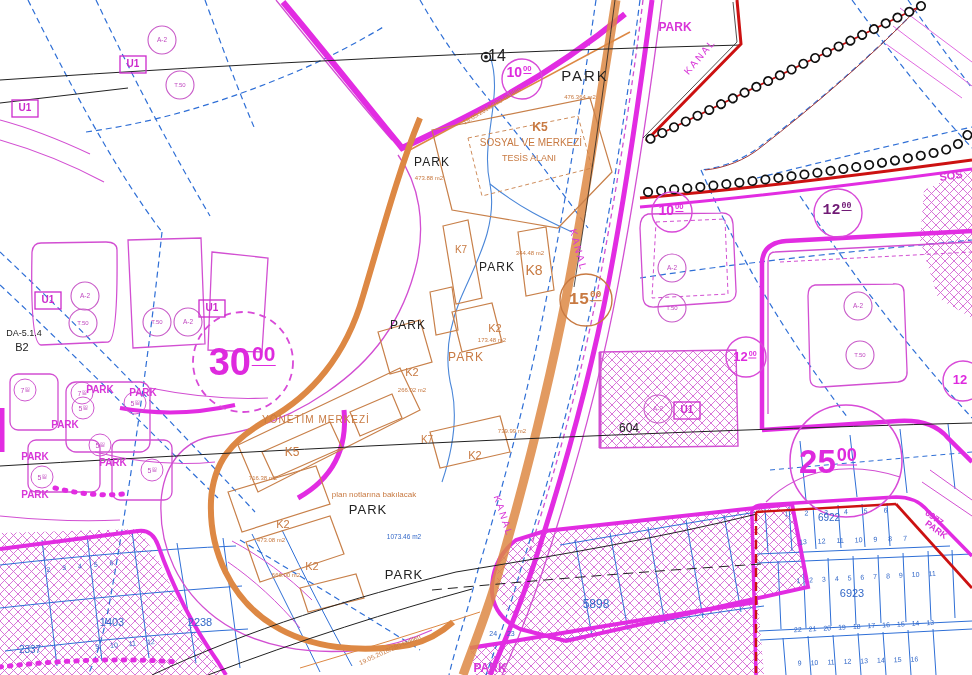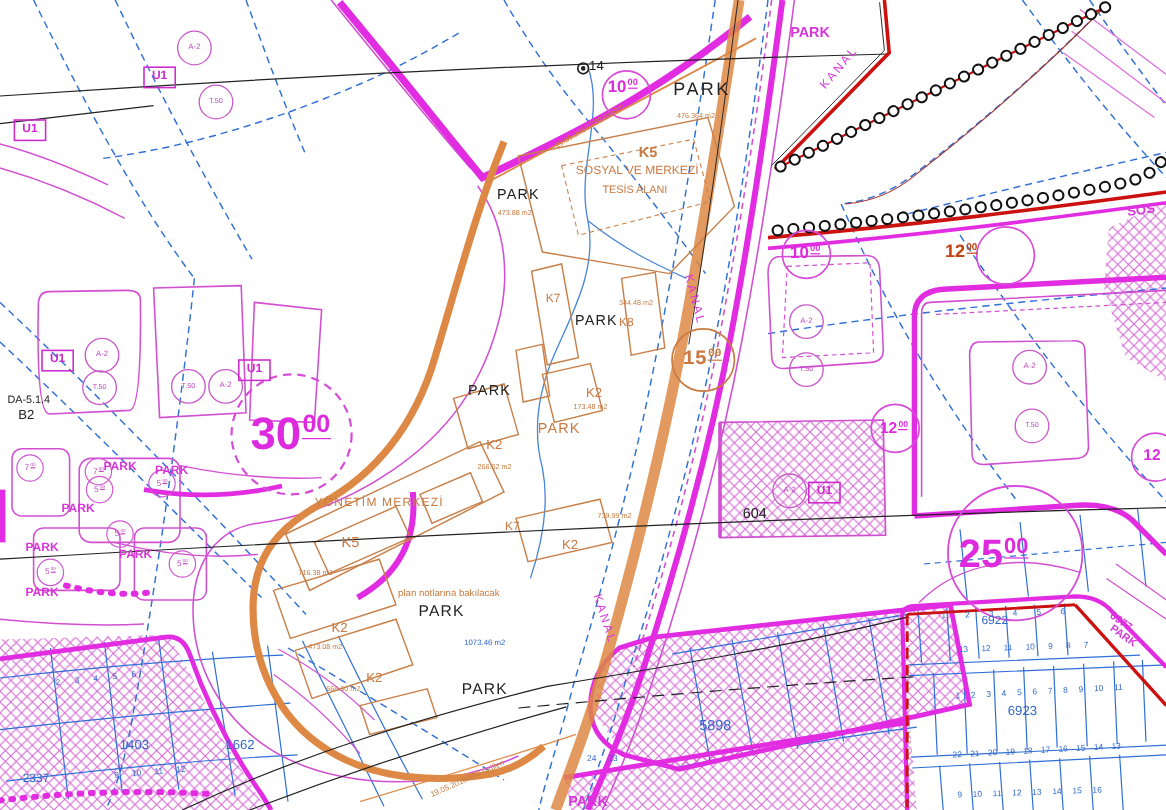--- a/index.html
+++ b/index.html
@@ -206,38 +206,38 @@
     </g>
   </svg>
 
   <div id="labels">
       <span class="lbl" style="left: 585px; top: 75px; font-size: 15px; color: rgb(34, 34, 34); letter-spacing: 2px; transform: translate(-50%, -50%);">PARK</span>
       <span class="lbl" style="left: 432px; top: 162px; font-size: 12px; color: rgb(34, 34, 34); letter-spacing: 1px; transform: translate(-50%, -50%);">PARK</span>
       <span class="lbl" style="left: 497px; top: 267px; font-size: 12px; color: rgb(34, 34, 34); letter-spacing: 1px; transform: translate(-50%, -50%);">PARK</span>
       <span class="lbl" style="left: 408px; top: 325px; font-size: 12px; color: rgb(34, 34, 34); letter-spacing: 1px; transform: translate(-50%, -50%);">PARK</span>
       <span class="lbl" style="left: 368px; top: 509px; font-size: 13px; color: rgb(34, 34, 34); letter-spacing: 1px; transform: translate(-50%, -50%);">PARK</span>
       <span class="lbl" style="left: 404px; top: 574px; font-size: 13px; color: rgb(34, 34, 34); letter-spacing: 1px; transform: translate(-50%, -50%);">PARK</span>
-      <span class="lbl" style="left: 497px; top: 56px; font-size: 11px; color: rgb(34, 34, 34); transform: translate(-50%, -50%);">14</span>
+      <span class="lbl" style="left: 497px; top: 56px; font-size: 16px; color: rgb(34, 34, 34); transform: translate(-50%, -50%);">14</span>
       <span class="lbl" style="left: 629px; top: 428px; font-size: 12px; color: rgb(34, 34, 34); transform: translate(-50%, -50%);">604</span>
       <span class="lbl" style="left: 24px; top: 333px; font-size: 9px; color: rgb(34, 34, 34); transform: translate(-50%, -50%);">DA-5.1.4</span>
       <span class="lbl" style="left: 22px; top: 347px; font-size: 11px; color: rgb(34, 34, 34); transform: translate(-50%, -50%); text-align: right;">B2</span>
       <span class="lbl" style="left: 466px; top: 357px; font-size: 12px; color: rgb(200, 122, 66); letter-spacing: 1px; transform: translate(-50%, -50%);">PARK</span>
       <span class="lbl" style="left: 540px; top: 127px; font-size: 12px; color: rgb(200, 122, 66); font-weight: 700; transform: translate(-50%, -50%);">K5</span>
       <span class="lbl" style="left: 531px; top: 143px; font-size: 10px; color: rgb(200, 122, 66); transform: translate(-50%, -50%);">SOSYAL VE MERKEZİ</span>
       <span class="lbl" style="left: 529px; top: 158px; font-size: 9px; color: rgb(200, 122, 66); transform: translate(-50%, -50%);">TESİS ALANI</span>
       <span class="lbl" style="left: 316px; top: 420px; font-size: 10px; color: rgb(200, 122, 66); letter-spacing: 1px; transform: translate(-50%, -50%);">YÖNETİM MERKEZİ</span>
       <span class="lbl" style="left: 292px; top: 452px; font-size: 12px; color: rgb(200, 122, 66); transform: translate(-50%, -50%);">K5</span>
       <span class="lbl" style="left: 412px; top: 372px; font-size: 11px; color: rgb(200, 122, 66); transform: translate(-50%, -50%);">K2</span>
       <span class="lbl" style="left: 495px; top: 328px; font-size: 11px; color: rgb(200, 122, 66); transform: translate(-50%, -50%);">K2</span>
       <span class="lbl" style="left: 475px; top: 455px; font-size: 11px; color: rgb(200, 122, 66); transform: translate(-50%, -50%);">K2</span>
       <span class="lbl" style="left: 283px; top: 524px; font-size: 11px; color: rgb(200, 122, 66); transform: translate(-50%, -50%);">K2</span>
       <span class="lbl" style="left: 312px; top: 566px; font-size: 11px; color: rgb(200, 122, 66); transform: translate(-50%, -50%);">K2</span>
       <span class="lbl" style="left: 461px; top: 250px; font-size: 10px; color: rgb(200, 122, 66); transform: translate(-50%, -50%);">K7</span>
       <span class="lbl" style="left: 427px; top: 440px; font-size: 10px; color: rgb(200, 122, 66); transform: translate(-50%, -50%);">K7</span>
-      <span class="lbl" style="left: 522px; top: 270px; font-size: 10px; color: rgb(200, 122, 66); transform: translate(-50%, -50%);">K8</span>
+      <span class="lbl" style="left: 534px; top: 270px; font-size: 14px; color: rgb(200, 122, 66); transform: translate(-50%, -50%);">K8</span>
       <span class="lbl" style="left: 580px; top: 97px; font-size: 6px; color: rgb(200, 122, 66); transform: translate(-50%, -50%);">476.364 m2</span>
       <span class="lbl" style="left: 429px; top: 178px; font-size: 6px; color: rgb(200, 122, 66); transform: translate(-50%, -50%);">473.88 m2</span>
       <span class="lbl" style="left: 412px; top: 390px; font-size: 6px; color: rgb(200, 122, 66); transform: translate(-50%, -50%);">266.02 m2</span>
       <span class="lbl" style="left: 512px; top: 431px; font-size: 6px; color: rgb(200, 122, 66); transform: translate(-50%, -50%);">739.99 m2</span>
       <span class="lbl" style="left: 263px; top: 478px; font-size: 6px; color: rgb(200, 122, 66); transform: translate(-50%, -50%);">716.38 m2</span>
       <span class="lbl" style="left: 271px; top: 540px; font-size: 6px; color: rgb(200, 122, 66); transform: translate(-50%, -50%);">473.08 m2</span>
       <span class="lbl" style="left: 286px; top: 575px; font-size: 6px; color: rgb(200, 122, 66); transform: translate(-50%, -50%);">666.00 m2</span>
       <span class="lbl" style="left: 530px; top: 253px; font-size: 6px; color: rgb(200, 122, 66); transform: translate(-50%, -50%);">344.48 m2</span>
       <span class="lbl" style="left: 492px; top: 340px; font-size: 6px; color: rgb(200, 122, 66); transform: translate(-50%, -50%);">173.48 m2</span>
       <span class="lbl" style="left: 374px; top: 495px; font-size: 8px; color: rgb(200, 122, 66); transform: translate(-50%, -50%);">plan notlarına bakılacak</span>
@@ -253,21 +253,21 @@
       <span class="lbl" style="left: 675px; top: 27px; font-size: 12px; color: rgb(216, 54, 216); font-weight: 700; transform: translate(-50%, -50%);">PARK</span>
       <span class="lbl" style="left: 490px; top: 668px; font-size: 12px; color: rgb(216, 54, 216); font-weight: 700; transform: translate(-50%, -50%);">PARK</span>
       <span class="lbl" style="left: 951px; top: 176px; font-size: 11px; color: rgb(216, 54, 216); font-weight: 700; transform: translate(-50%, -50%) rotate(-8deg);">SOS</span>
       <span class="lbl" style="left: 700px; top: 57px; font-size: 10px; color: rgb(216, 54, 216); letter-spacing: 2px; transform: translate(-50%, -50%) rotate(-50deg);">KANAL</span>
       <span class="lbl" style="left: 578px; top: 250px; font-size: 10px; color: rgb(216, 54, 216); letter-spacing: 2px; transform: translate(-50%, -50%) rotate(75deg);">KANAL</span>
       <span class="lbl" style="left: 503px; top: 516px; font-size: 10px; color: rgb(216, 54, 216); letter-spacing: 2px; transform: translate(-50%, -50%) rotate(72deg);">KANAL</span>
       <span class="lbl" style="left: 242px; top: 362px; font-size: 38px; color: rgb(222, 42, 222); font-weight: 700; transform: translate(-50%, -50%);">30<sup>00</sup></span>
       <span class="lbl" style="left: 828px; top: 461px; font-size: 33px; color: rgb(222, 42, 222); font-weight: 700; transform: translate(-50%, -50%);">25<sup>00</sup></span>
       <span class="lbl" style="left: 519px; top: 72px; font-size: 14px; color: rgb(222, 42, 222); font-weight: 700; transform: translate(-50%, -50%);">10<sup>00</sup></span>
       <span class="lbl" style="left: 671px; top: 210px; font-size: 14px; color: rgb(222, 42, 222); font-weight: 700; transform: translate(-50%, -50%);">10<sup>00</sup></span>
-      <span class="lbl" style="left: 801px; top: 210px; font-size: 15px; color: #c2410c; font-weight: 700; transform: translate(-50%, -50%);">12<sup>00</sup></span>
+      <span class="lbl" style="left: 837px; top: 210px; font-size: 15px; color: #701a75; font-weight: 700; transform: translate(-50%, -50%); font-family: Liberation Mono, monospace;">12<sup>00</sup></span>
       <span class="lbl" style="left: 745px; top: 356px; font-size: 13px; color: rgb(222, 42, 222); font-weight: 700; transform: translate(-50%, -50%);">12<sup>00</sup></span>
       <span class="lbl" style="left: 960px; top: 379px; font-size: 13px; color: rgb(222, 42, 222); font-weight: 700; transform: translate(-50%, -50%);">12</span>
       <span class="lbl" style="left: 934px; top: 518px; font-size: 9px; color: rgb(216, 54, 216); font-weight: 700; transform: translate(-50%, -50%) rotate(36deg);">6977</span>
       <span class="lbl" style="left: 936px; top: 530px; font-size: 9px; color: rgb(216, 54, 216); font-weight: 700; transform: translate(-50%, -50%) rotate(36deg);">PARK</span>
       <span class="lbl" style="left: 83px; top: 408px; font-size: 7px; color: rgb(192, 74, 192); transform: translate(-50%, -50%);">5<sup>00</sup></span>
       <span class="lbl" style="left: 135px; top: 403px; font-size: 7px; color: rgb(192, 74, 192); transform: translate(-50%, -50%);">5<sup>00</sup></span>
       <span class="lbl" style="left: 100px; top: 445px; font-size: 7px; color: rgb(192, 74, 192); transform: translate(-50%, -50%);">5<sup>00</sup></span>
       <span class="lbl" style="left: 42px; top: 477px; font-size: 7px; color: rgb(192, 74, 192); transform: translate(-50%, -50%);">5<sup>00</sup></span>
       <span class="lbl" style="left: 152px; top: 470px; font-size: 7px; color: rgb(192, 74, 192); transform: translate(-50%, -50%);">5<sup>00</sup></span>
       <span class="lbl" style="left: 25px; top: 390px; font-size: 7px; color: rgb(192, 74, 192); transform: translate(-50%, -50%);">7<sup>00</sup></span>
@@ -285,21 +285,21 @@
       <span class="lbl" style="left: 860px; top: 355px; font-size: 6px; color: rgb(192, 74, 192); transform: translate(-50%, -50%);">T.50</span>
       <span class="lbl" style="left: 133px; top: 64px; font-size: 10px; color: rgb(204, 42, 204); font-weight: 700; transform: translate(-50%, -50%);">U1</span>
       <span class="lbl" style="left: 25px; top: 108px; font-size: 10px; color: rgb(204, 42, 204); font-weight: 700; transform: translate(-50%, -50%);">U1</span>
       <span class="lbl" style="left: 48px; top: 300px; font-size: 10px; color: rgb(204, 42, 204); font-weight: 700; transform: translate(-50%, -50%);">U1</span>
       <span class="lbl" style="left: 212px; top: 308px; font-size: 10px; color: rgb(204, 42, 204); font-weight: 700; transform: translate(-50%, -50%);">U1</span>
       <span class="lbl" style="left: 687px; top: 410px; font-size: 10px; color: rgb(204, 42, 204); font-weight: 700; transform: translate(-50%, -50%);">U1</span>
       <span class="lbl" style="left: 588px; top: 604px; font-size: 12px; color: rgb(51, 104, 200); transform: translate(-50%, -50%); padding-left: 16px;">5898</span>
       <span class="lbl" style="left: 829px; top: 518px; font-size: 10px; color: rgb(51, 104, 200); transform: translate(-50%, -50%);">6922</span>
       <span class="lbl" style="left: 852px; top: 593px; font-size: 11px; color: rgb(51, 104, 200); transform: translate(-50%, -50%);">6923</span>
       <span class="lbl" style="left: 112px; top: 622px; font-size: 11px; color: rgb(51, 104, 200); transform: translate(-50%, -50%);">1403</span>
-      <span class="lbl" style="left: 200px; top: 622px; font-size: 11px; color: rgb(51, 104, 200); transform: translate(-50%, -50%);">1662</span>
+      <span class="lbl" style="left: 200px; top: 622px; font-size: 11px; color: rgb(51, 104, 200); transform: translate(-50%, -50%);">2238</span>
       <span class="lbl" style="left: 30px; top: 650px; font-size: 10px; color: rgb(51, 104, 200); transform: translate(-50%, -50%);">2337</span>
       <span class="lbl" style="left: 404px; top: 537px; font-size: 6.5px; color: rgb(51, 104, 200); transform: translate(-50%, -50%);">1073.46 m2</span>
       <span class="lbl" style="left: 836px; top: 512px; font-size: 7px; color: rgb(51, 104, 200); word-spacing: 14px; transform: translate(-50%, -50%) rotate(-2deg);">1 2 3 4 5 6</span>
       <span class="lbl" style="left: 853px; top: 540px; font-size: 7px; color: rgb(51, 104, 200); word-spacing: 9px; transform: translate(-50%, -50%) rotate(-2deg);">13 12 11 10 9 8 7</span>
       <span class="lbl" style="left: 866px; top: 577px; font-size: 7px; color: rgb(51, 104, 200); word-spacing: 7px; transform: translate(-50%, -50%) rotate(-3deg);">1 2 3 4 5 6 7 8 9 10 11</span>
       <span class="lbl" style="left: 864px; top: 626px; font-size: 7px; color: rgb(51, 104, 200); word-spacing: 5px; transform: translate(-50%, -50%) rotate(-3deg);">22 21 20 19 18 17 16 15 14 13</span>
       <span class="lbl" style="left: 858px; top: 661px; font-size: 7px; color: rgb(51, 104, 200); word-spacing: 7px; transform: translate(-50%, -50%) rotate(-2deg);">9 10 11 12 13 14 15 16</span>
       <span class="lbl" style="left: 502px; top: 633px; font-size: 7px; color: rgb(51, 104, 200); word-spacing: 8px; transform: translate(-50%, -50%);">24 23</span>
       <span class="lbl" style="left: 80px; top: 566px; font-size: 7px; color: rgb(51, 104, 200); word-spacing: 10px; transform: translate(-50%, -50%) rotate(-6deg);">2 3 4 5 6</span>
       <span class="lbl" style="left: 125px; top: 644px; font-size: 7px; color: rgb(51, 104, 200); word-spacing: 9px; transform: translate(-50%, -50%) rotate(-5deg);">9 10 11 12</span>

